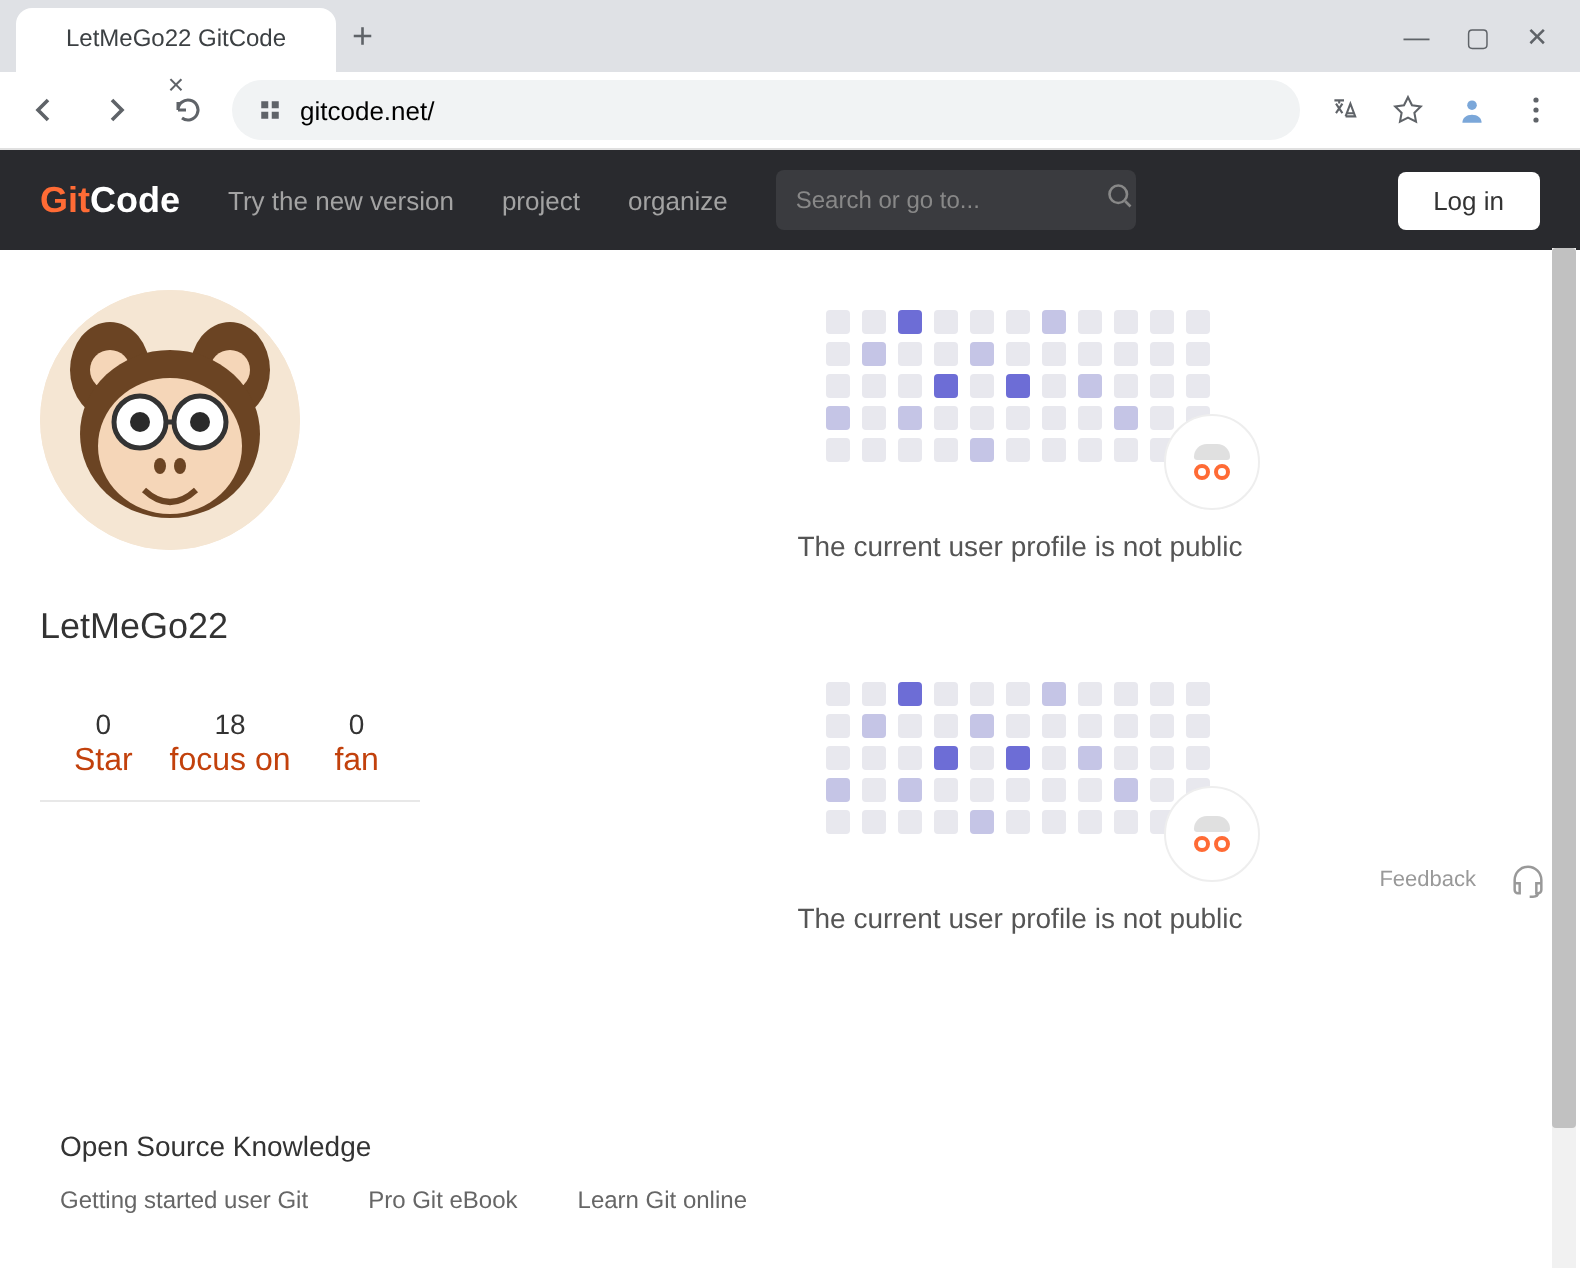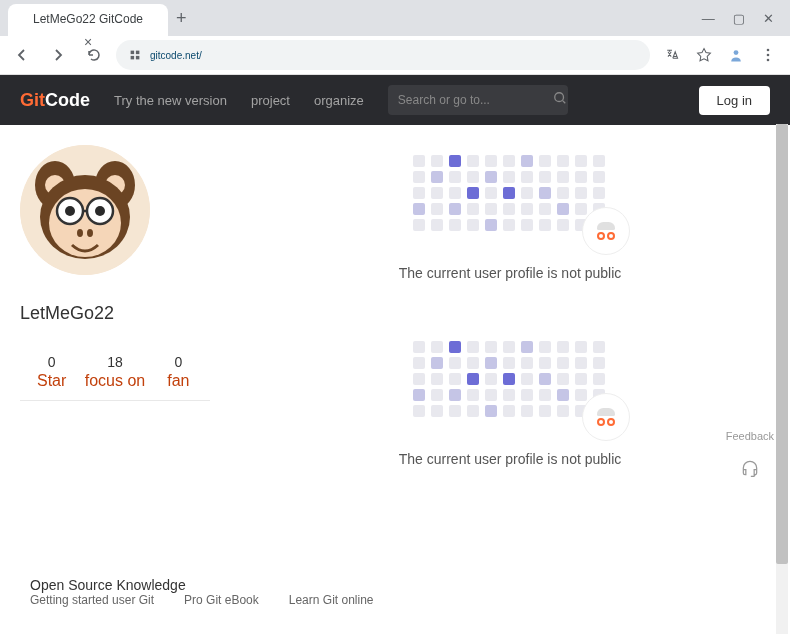--- a/index.html
+++ b/index.html
@@ -12,21 +12,21 @@
     .tab-favicon { width: 16px; height: 16px; border-radius: 50%; background: linear-gradient(135deg, #ea4335 0%, #fbbc05 33%, #34a853 66%, #4285f4 100%); }
     .tab-title { font-size: 12px; color: #3c4043; flex: 1; }
     .tab-close { color: #5f6368; font-size: 14px; cursor: pointer; }
     .new-tab { color: #5f6368; font-size: 18px; margin-left: 8px; cursor: pointer; }
     .window-controls { margin-left: auto; display: flex; gap: 18px; padding-right: 8px; color: #5f6368; }
     .win-ctrl { cursor: pointer; font-size: 13px; }
     
     .nav-bar { display: flex; align-items: center; height: 38px; padding: 0 8px; gap: 8px; }
     .nav-icon { color: #5f6368; padding: 6px; cursor: pointer; display: flex; align-items: center; justify-content: center; width: 28px; height: 28px; }
     .address-bar { flex: 1; display: flex; align-items: center; height: 30px; background: #f1f3f4; border-radius: 15px; padding: 0 12px; gap: 8px; }
-    .url-text { font-size: 10px; color: #0c4a6e; }
+    .url-text { font-size: 13px; color: #000000; }
     .nav-right { display: flex; gap: 4px; }
     
     
     .site-navbar { background: #292a2e; height: 50px; display: flex; align-items: center; padding: 0 20px; gap: 24px; }
     .logo { font-size: 18px; font-weight: bold; }
     .logo-git { color: #ff6b35; }
     .logo-code { color: #fff; }
     .nav-link { color: #a3a3a3; font-size: 13px; text-decoration: none; cursor: pointer; }
     .search-box { display: flex; align-items: center; background: #3a3b3f; border-radius: 4px; padding: 0 10px; height: 30px; width: 180px; }
     .search-input { background: transparent; border: none; color: #aaa; font-size: 12px; flex: 1; outline: none; }
@@ -52,24 +52,24 @@
     .d1 { background: #e8e8ee; }
     .d2 { background: #c5c5e6; }
     .d3 { background: #6d6dd6; }
     .incognito-badge { position: absolute; right: -20px; bottom: -10px; width: 48px; height: 48px; background: #fff; border-radius: 50%; border: 1px solid #eee; display: flex; align-items: center; justify-content: center; flex-direction: column; gap: 2px; }
     .hat { width: 18px; height: 8px; background: #e0e0e0; border-radius: 8px 8px 2px 2px; }
     .glasses { display: flex; gap: 2px; }
     .lens { width: 8px; height: 8px; border: 2px solid #ff6b35; border-radius: 50%; }
     .empty-text { font-size: 14px; color: #555; }
     
     .footer-section { padding: 20px; }
-    .footer-title { font-size: 14px; color: #333; margin-bottom: 0; }
+    .footer-title { font-size: 14px; color: #333; margin-bottom: 12px; }
     .footer-links { display: flex; gap: 30px; font-size: 12px; color: #666; }
     
-    .feedback { position: absolute; right: 16px; top: 430px; display: flex; flex-direction: column; align-items: center; gap: 16px; color: #999; font-size: 11px; }
+    .feedback { position: absolute; right: 16px; top: 430px; display: flex; flex-direction: row; align-items: center; gap: 16px; color: #999; font-size: 11px; }
     .headset-icon { width: 20px; height: 20px; }
     
     .scroll-track { position: absolute; right: 2px; top: 124px; width: 12px; height: 510px; background: #f1f1f1; }
     .scroll-thumb { width: 12px; height: 440px; background: #c1c1c1; border-radius: 2px; }
   </style>
 </head>
 <body>
 
 <div class="browser-chrome">
   <div class="tab-bar">

